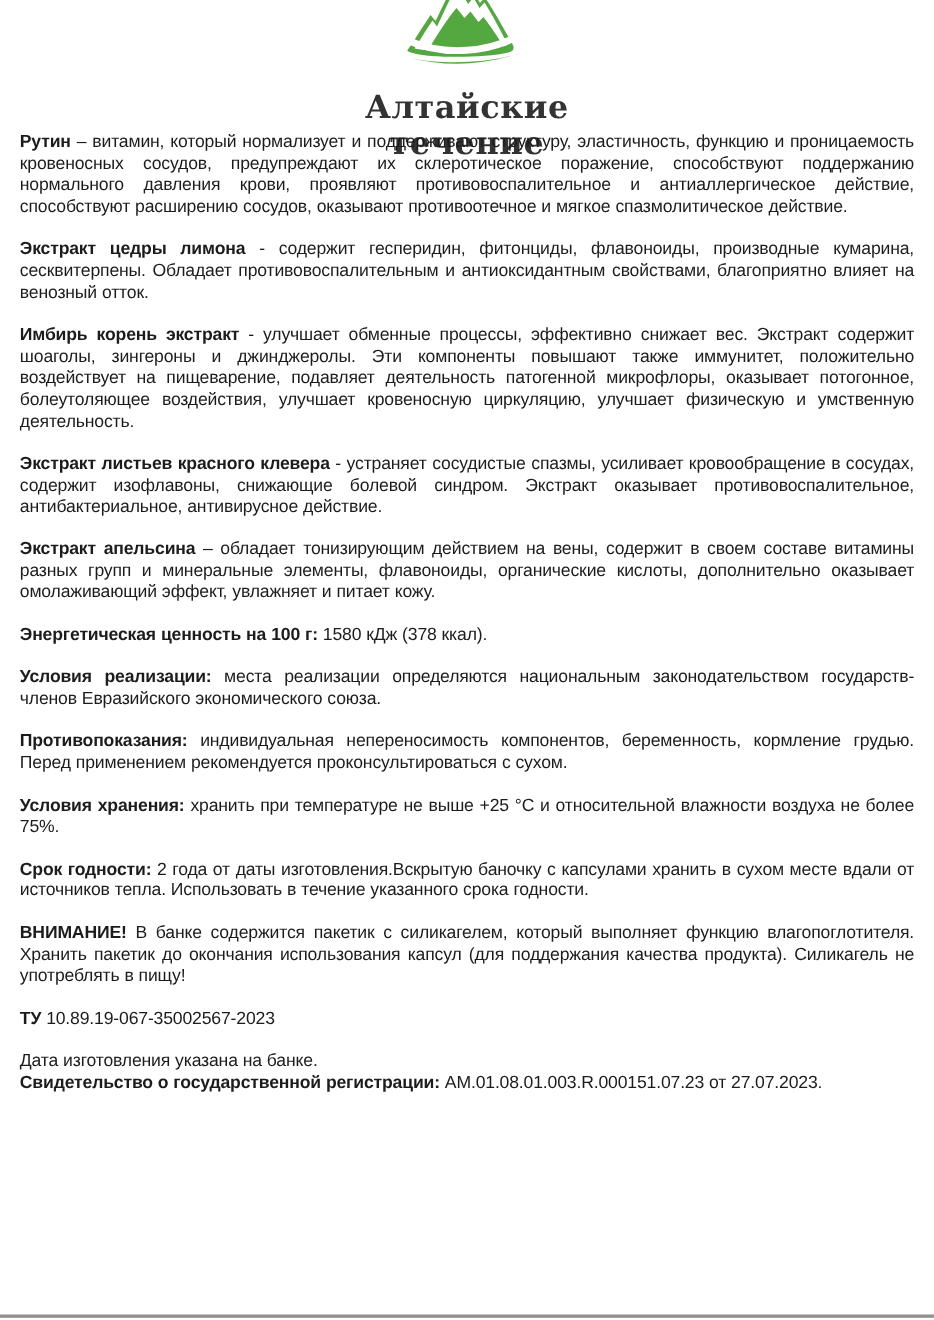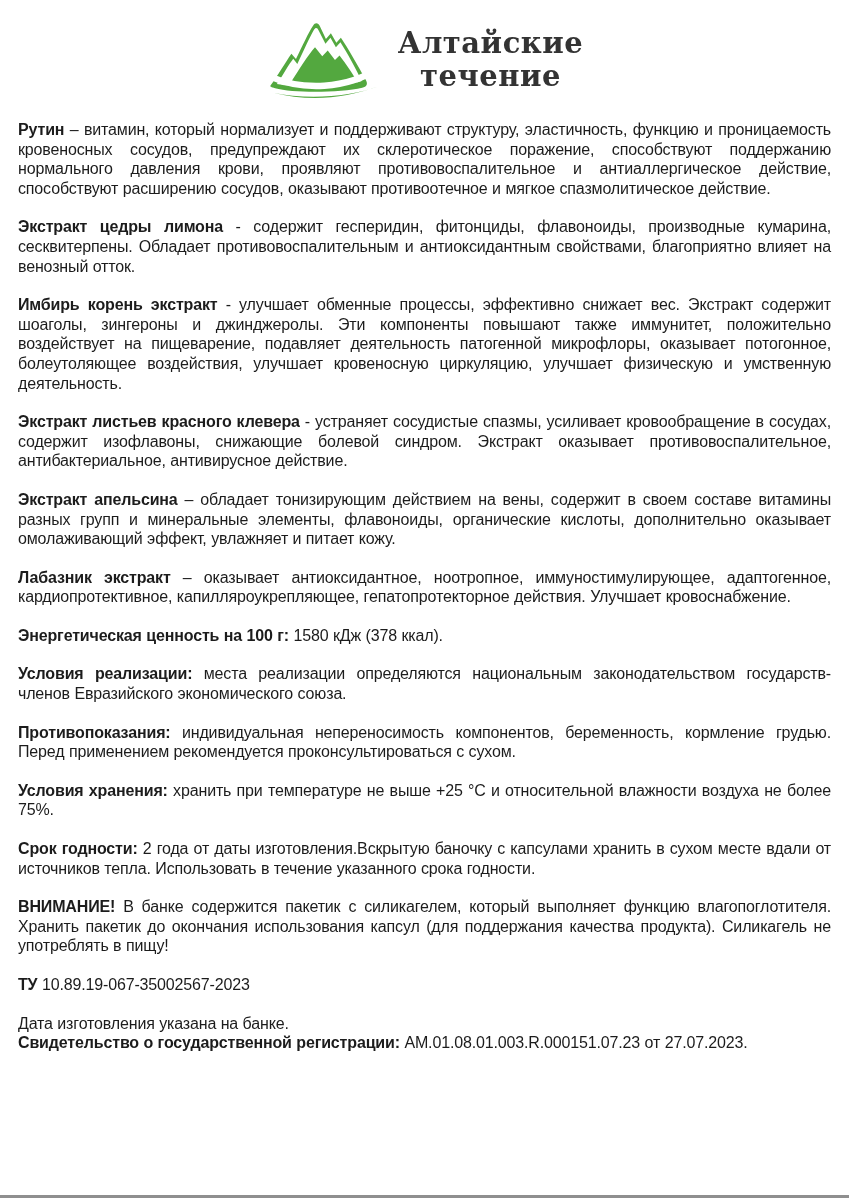--- a/index.html
+++ b/index.html
@@ -24,20 +24,21 @@
     position:relative;
   }
   
   .logo-row{
     display:flex;
     justify-content:center;
     align-items:center;
     gap:14px;
     height:96px;
     margin-bottom:12px;
+    flex-direction:column;
   }
   .logo-mark{display:inline-block;line-height:0;}
   .logo-mark svg{width:118px;height:94px;}
   .logo-text{
     text-align:center;
     font-family:"DejaVu Serif",serif;
     font-weight:bold;
     font-size:29px;
     line-height:1.14;
     color:var(--logo-text);
@@ -127,21 +128,20 @@
     <p class="para"><b>Рутин</b><span> – витамин, который нормализует и поддерживают структуру, эластичность, функцию и проницаемость кровеносных сосудов, предупреждают их склеротическое поражение, способствуют поддержанию нормального давления крови, проявляют противовоспалительное и антиаллергическое действие, способствуют расширению сосудов, оказывают противоотечное и мягкое спазмолитическое действие.</span></p>
 
     <p class="para"><b>Экстракт цедры лимона</b><span>  - содержит гесперидин, фитонциды, флавоноиды, производные кумарина, сесквитерпены. Обладает противовоспалительным и антиоксидантным свойствами, благоприятно влияет на венозный отток.</span></p>
 
     <p class="para"><b>Имбирь корень экстракт</b><span> - улучшает обменные процессы, эффективно снижает вес. Экстракт содержит шоаголы, зингероны и джинджеролы. Эти компоненты повышают также иммунитет, положительно воздействует на пищеварение, подавляет деятельность патогенной микрофлоры, оказывает потогонное, болеутоляющее воздействия, улучшает кровеносную циркуляцию, улучшает физическую и умственную деятельность.</span></p>
 
     <p class="para"><b>Экстракт листьев красного клевера</b><span> - устраняет сосудистые спазмы, усиливает кровообращение в сосудах,  содержит изофлавоны, снижающие болевой синдром. Экстракт оказывает противовоспалительное, антибактериальное, антивирусное действие.</span></p>
 
     <p class="para"><b>Экстракт апельсина</b><span> – обладает тонизирующим действием на вены, содержит в своем составе витамины разных групп и минеральные элементы, флавоноиды, органические кислоты, дополнительно оказывает омолаживающий эффект, увлажняет и питает кожу.</span></p>
 
-    <p class="para"><b>Лабазник экстракт</b><span> – оказывает антиоксидантное, ноотропное, иммуностимулирующее, адаптогенное, кардиопротективное, капилляроукрепляющее, гепатопротекторное действия. Улучшает кровоснабжение.</span></p>
 
 
     <p class="para left"><b>Энергетическая ценность на 100 г:</b><span> 1580 кДж (378 ккал).</span></p>
 
 
     <p class="para"><b>Условия реализации:</b><span> места реализации определяются национальным законодательством государств-членов Евразийского экономического союза.</span></p>
 
     <p class="para"><b>Противопоказания:</b><span> индивидуальная непереносимость компонентов, беременность, кормление грудью. Перед применением рекомендуется проконсультироваться с сухом.</span></p>
 
     <p class="para"><b>Условия хранения:</b><span> хранить при температуре не выше +25 °C и относительной влажности воздуха не более 75%.</span></p>

